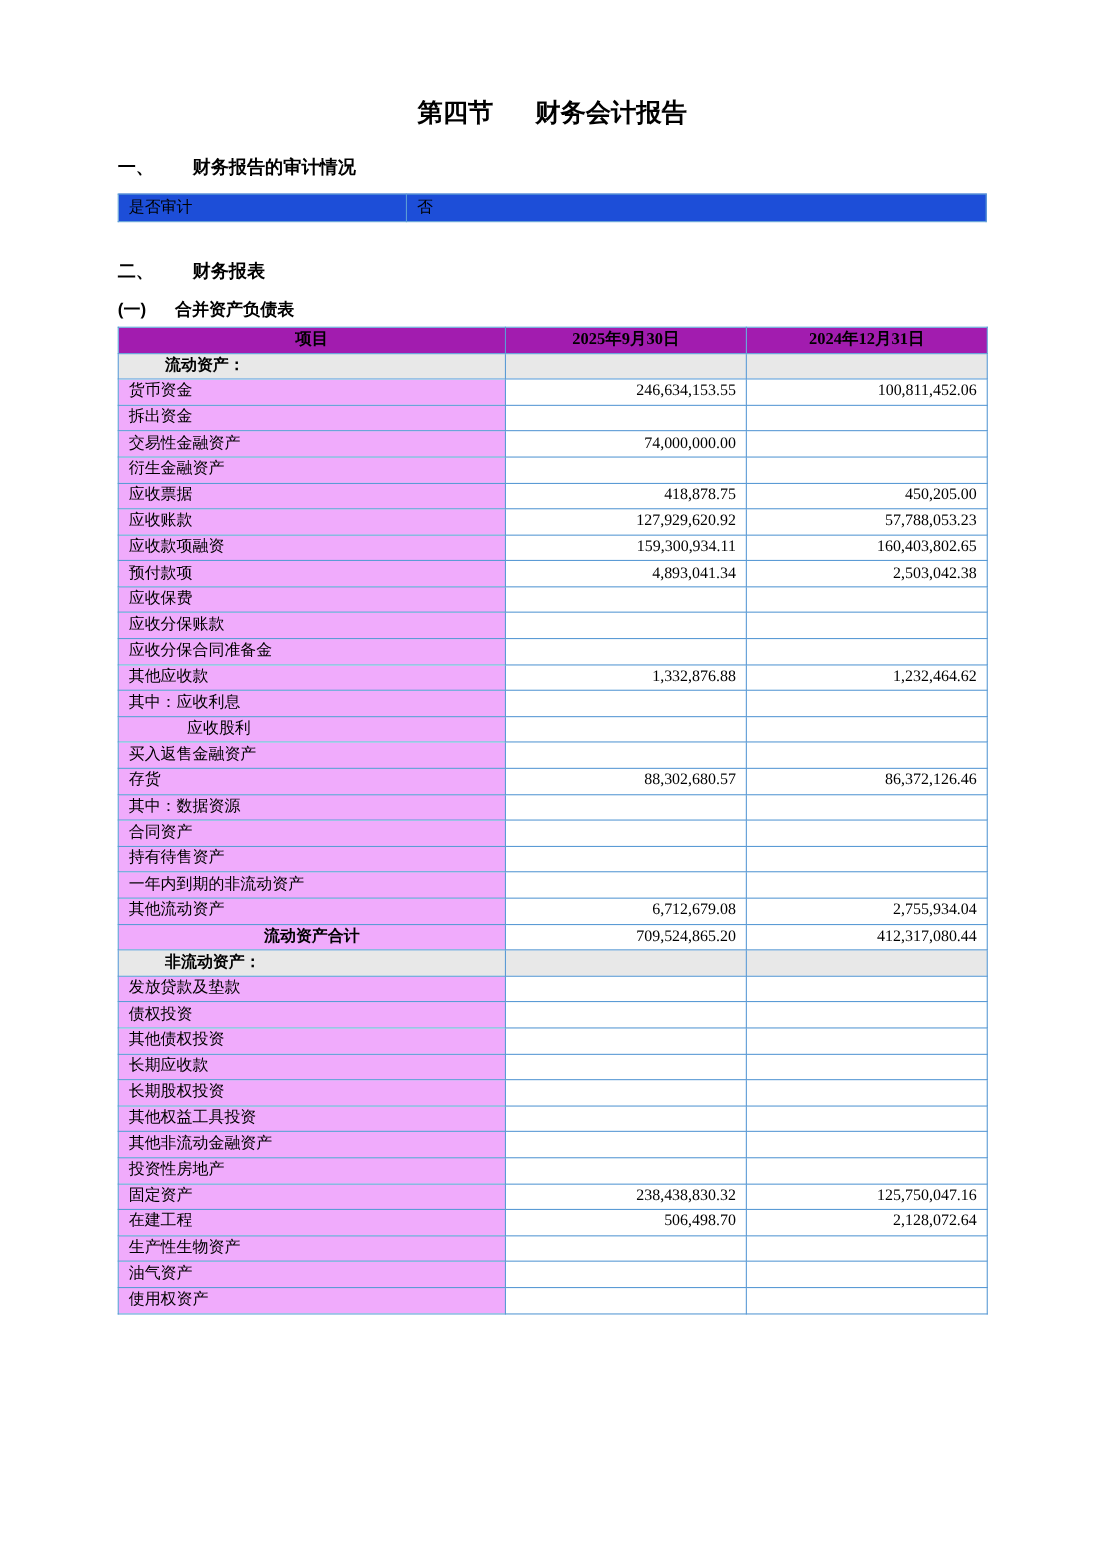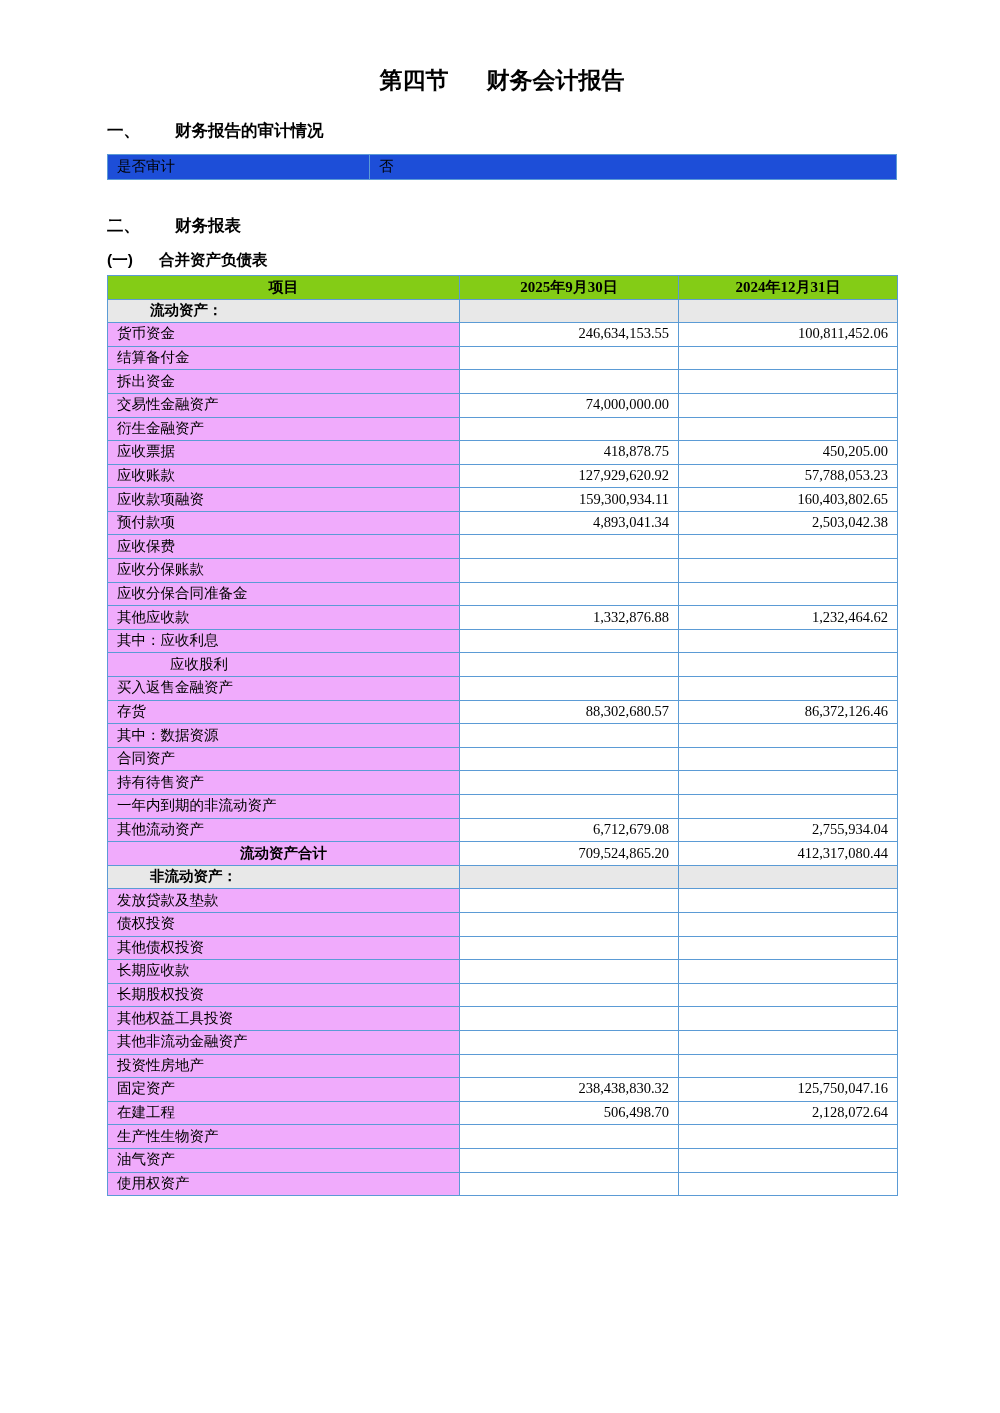--- a/index.html
+++ b/index.html
@@ -11,21 +11,21 @@
     position: relative;
     overflow: hidden;
   }
   .content {
     position: absolute;
     left: 107px; top: 0;
     width: 790px;
   }
   
   .doc-title {
-    margin-top: 66px;
+    margin-top: 88px;
     display: flex;
     justify-content: center;
     gap: 38px;
     font-family: "Liberation Sans", sans-serif;
     font-weight: bold;
     font-size: 23px;
     line-height: 1.25;
   }
   
   .heading {
@@ -70,21 +70,21 @@
   .bt th, .bt td {
     border: 1px solid #5B9BD5;
     height: 22.6px;
     padding: 0 9px;
     font-size: 14.5px;
     overflow: hidden;
     white-space: nowrap;
     line-height: 1.1;
   }
   .bt th {
-    background: #84cc16;
+    background: #a21caf;
     font-weight: bold;
     text-align: center;
     font-size: 15px;
   }
   .bt td.c-label {
     background: #f0abfc;
     text-align: left;
   }
   .bt td.c-num {
     background: #ffffff;
@@ -156,25 +156,20 @@
           <td class="c-label">流动资产：</td>
           <td class="c-num"></td>
           <td class="c-num"></td>
         </tr>
         <tr>
           <td class="c-label">货币资金</td>
           <td class="c-num">246,634,153.55</td>
           <td class="c-num">100,811,452.06</td>
         </tr>
         <tr>
-          <td class="c-label">结算备付金</td>
-          <td class="c-num"></td>
-          <td class="c-num"></td>
-        </tr>
-        <tr>
           <td class="c-label">拆出资金</td>
           <td class="c-num"></td>
           <td class="c-num"></td>
         </tr>
         <tr>
           <td class="c-label">交易性金融资产</td>
           <td class="c-num">74,000,000.00</td>
           <td class="c-num"></td>
         </tr>
         <tr>

